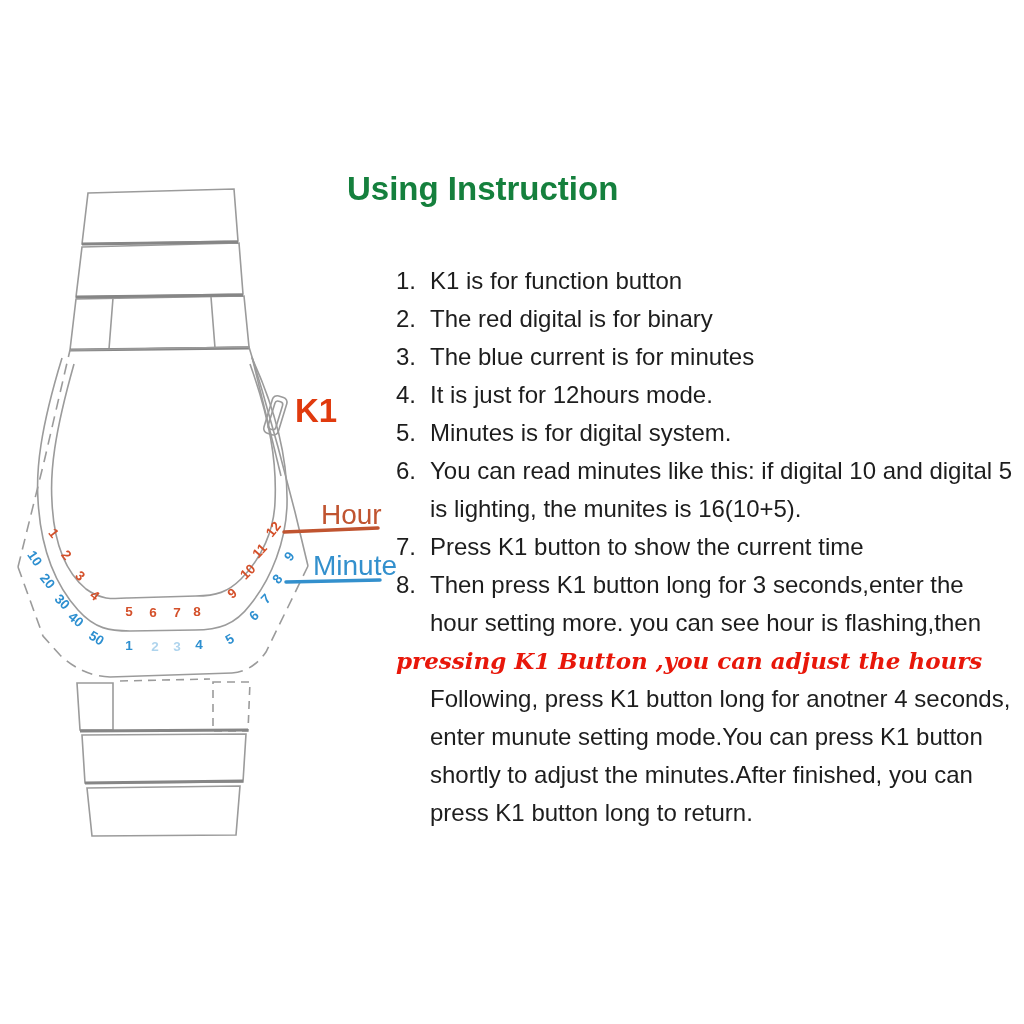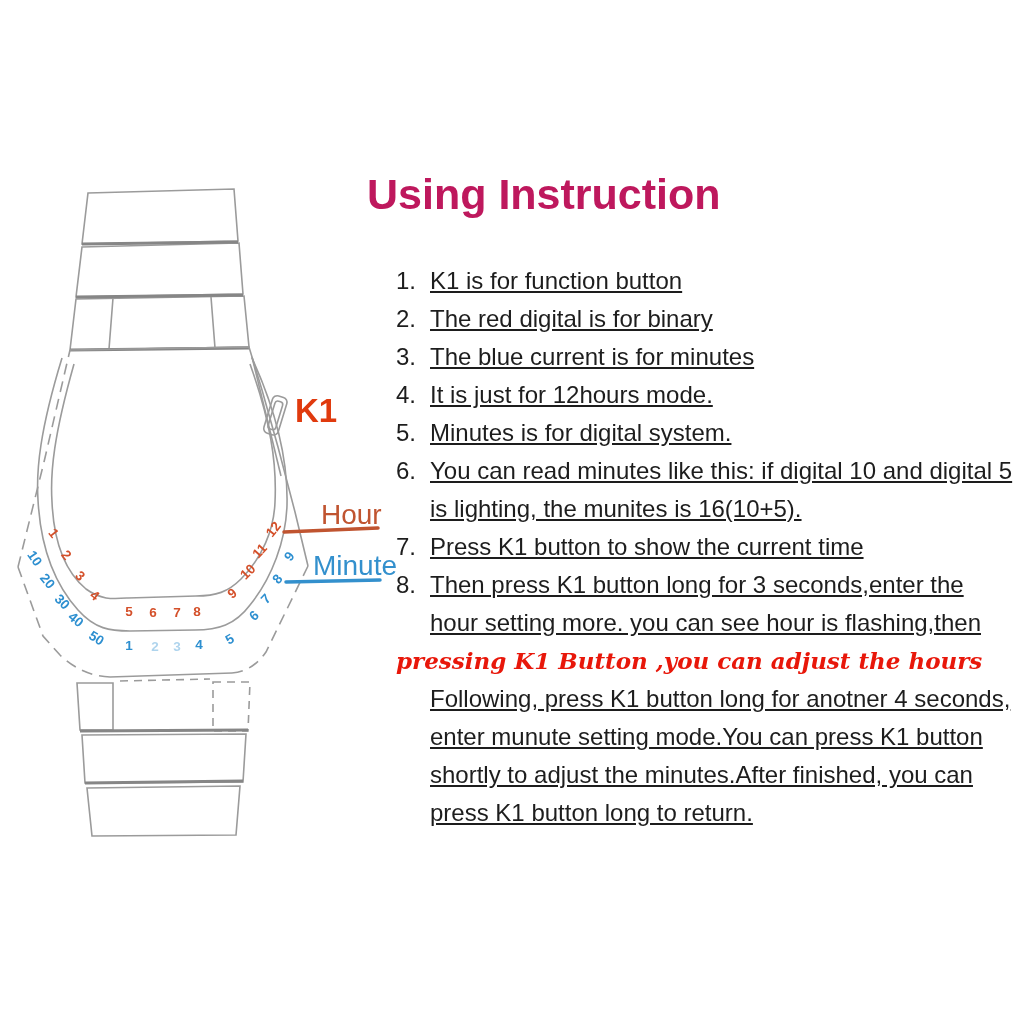--- a/index.html
+++ b/index.html
@@ -1,28 +1,28 @@
 <!DOCTYPE html>
 <html><head>
 <meta charset="utf-8">
 <style>
   html,body{margin:0;padding:0;background:#ffffff;}
   #page{position:relative;width:1024px;height:1024px;background:#ffffff;overflow:hidden;
         font-family:"Liberation Sans",sans-serif;}
   
-  #title{position:absolute;left:367px;top:170px;font-size:43px;font-weight:bold;
-         color:#be185d;letter-spacing:0px;white-space:nowrap;}
+  #title{position:absolute;left:347px;top:170px;font-size:33px;font-weight:bold;
+         color:#15803d;letter-spacing:0px;white-space:nowrap;}
   #list{position:absolute;left:396px;top:262px;width:622px;font-size:24px;
         line-height:38px;color:#1d1d1d;}
   .item{display:flex;align-items:flex-start;}
   .num{flex:0 0 34px;width:34px;}
-  .txt{flex:1;text-decoration:underline;}
+  .txt{flex:1;}
   .rednote{font-family:"DejaVu Serif",serif;font-style:italic;
            font-weight:bold;font-size:23px;color:#e8170a;line-height:38px;}
-  .closing{margin-left:34px;text-decoration:underline;}
+  .closing{margin-left:34px;}
   
   #watch-svg{position:absolute;left:0;top:0;}
   .outline{stroke:#9b9b9b;fill:none;stroke-width:1.6px;}
   .thick{stroke:#868686;fill:none;stroke-width:3px;}
   .dash{stroke:#9b9b9b;fill:none;stroke-width:1.6px;stroke-dasharray:11 7;}
   .dash2{stroke:#9b9b9b;fill:none;stroke-width:1.6px;stroke-dasharray:8 6;}
   .hn{font:bold 13.5px "Liberation Sans",sans-serif;fill:#d4502a;text-anchor:middle;}
   .mn{font:bold 13.5px "Liberation Sans",sans-serif;fill:#2d8fd0;text-anchor:middle;}
   .faint{opacity:0.38;}
   .k1{font:bold 33px "Liberation Sans",sans-serif;fill:#e03a0e;}

